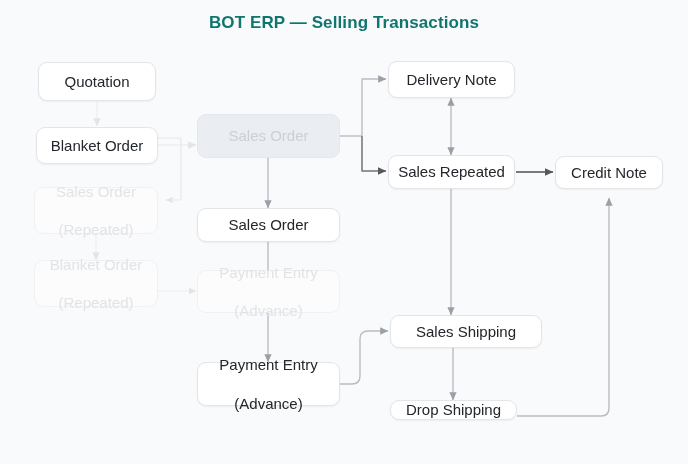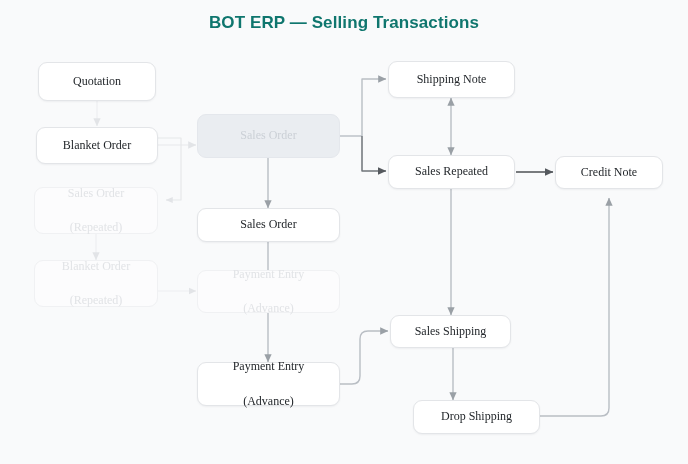--- a/index.html
+++ b/index.html
@@ -38,26 +38,25 @@
   .node {
     position: absolute;
     box-sizing: border-box;
     background: #ffffff;
     border: 1px solid #e3e5e8;
     border-radius: 9px;
     display: flex;
     align-items: center;
     justify-content: center;
     text-align: center;
-    font-size: 12px;
+    font-size: 15px;
     color: #23272b;
     line-height: 1.28;
     box-shadow: 0 1px 2px rgba(16,24,40,0.05);
     padding: 2px 6px;
-    font-family: Liberation Serif, serif;
   }
   .node .lbl { display: block; }
   .node .lbl2 { display: block; margin-top: 19px; }
   
   .node.ghost {
     background: #fcfcfd;
     border-color: #f0f1f3;
     color: #e1e3e6;
     box-shadow: none;
   }
@@ -167,32 +166,32 @@
   </div>
 
   <div class="node" style="left:197px; top:362px; width:143px; height:44px;">
     <div>
       <span class="lbl">Payment Entry</span>
       <span class="lbl2">(Advance)</span>
     </div>
   </div>
 
   <div class="node" style="left:388px; top:61px; width:127px; height:37px;">
-    <span class="lbl">Shipping Note</span>
+    <span class="lbl">Delivery Note</span>
   </div>
 
   <div class="node" style="left:388px; top:155px; width:127px; height:34px;">
     <span class="lbl">Sales Repeated</span>
   </div>
 
   <div class="node" style="left:555px; top:156px; width:108px; height:33px;border-radius:9px;">
     <span class="lbl">Credit Note</span>
   </div>
 
-  <div class="node" style="left:390px; top:315px; width:121px; height:33px;">
+  <div class="node" style="left:390px; top:315px; width:152px; height:33px;">
     <span class="lbl">Sales Shipping</span>
   </div>
 
-  <div class="node" style="left:390px; top:400px; width:127px; height:34px;margin-left:23px;">
+  <div class="node" style="left:390px; top:400px; width:127px; height:20px;">
     <span class="lbl">Drop Shipping</span>
   </div>
 
 </div>
 
 </body></html>

